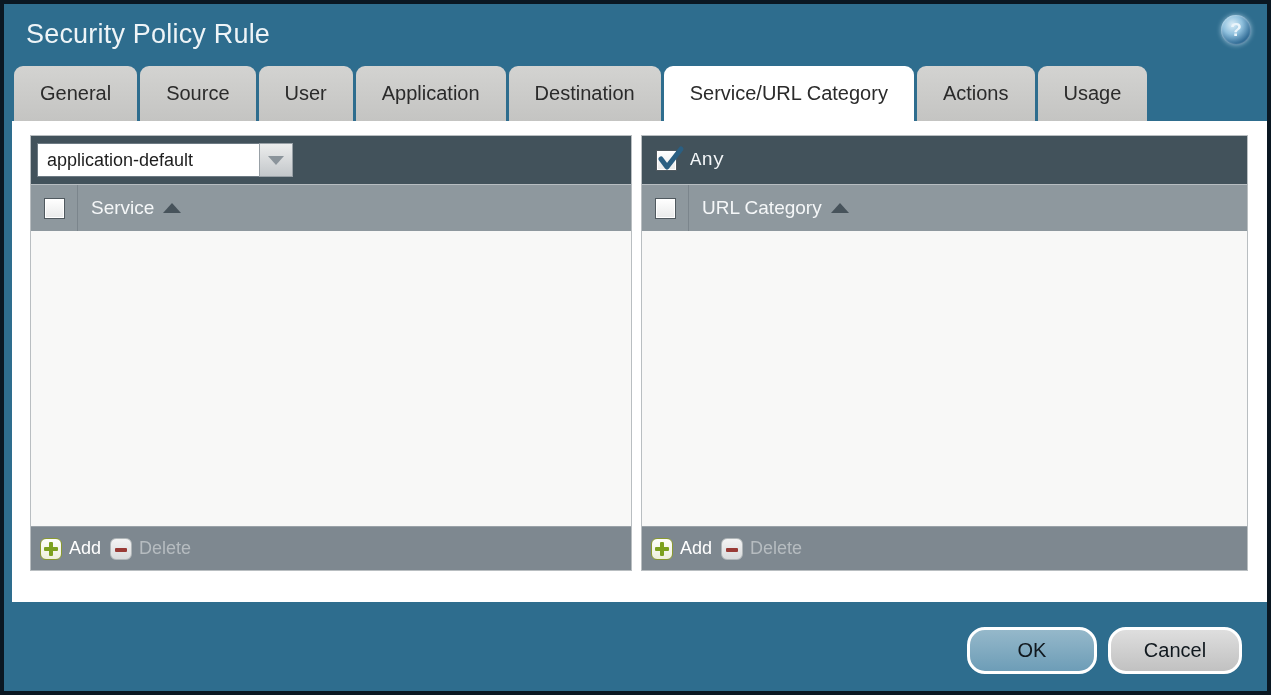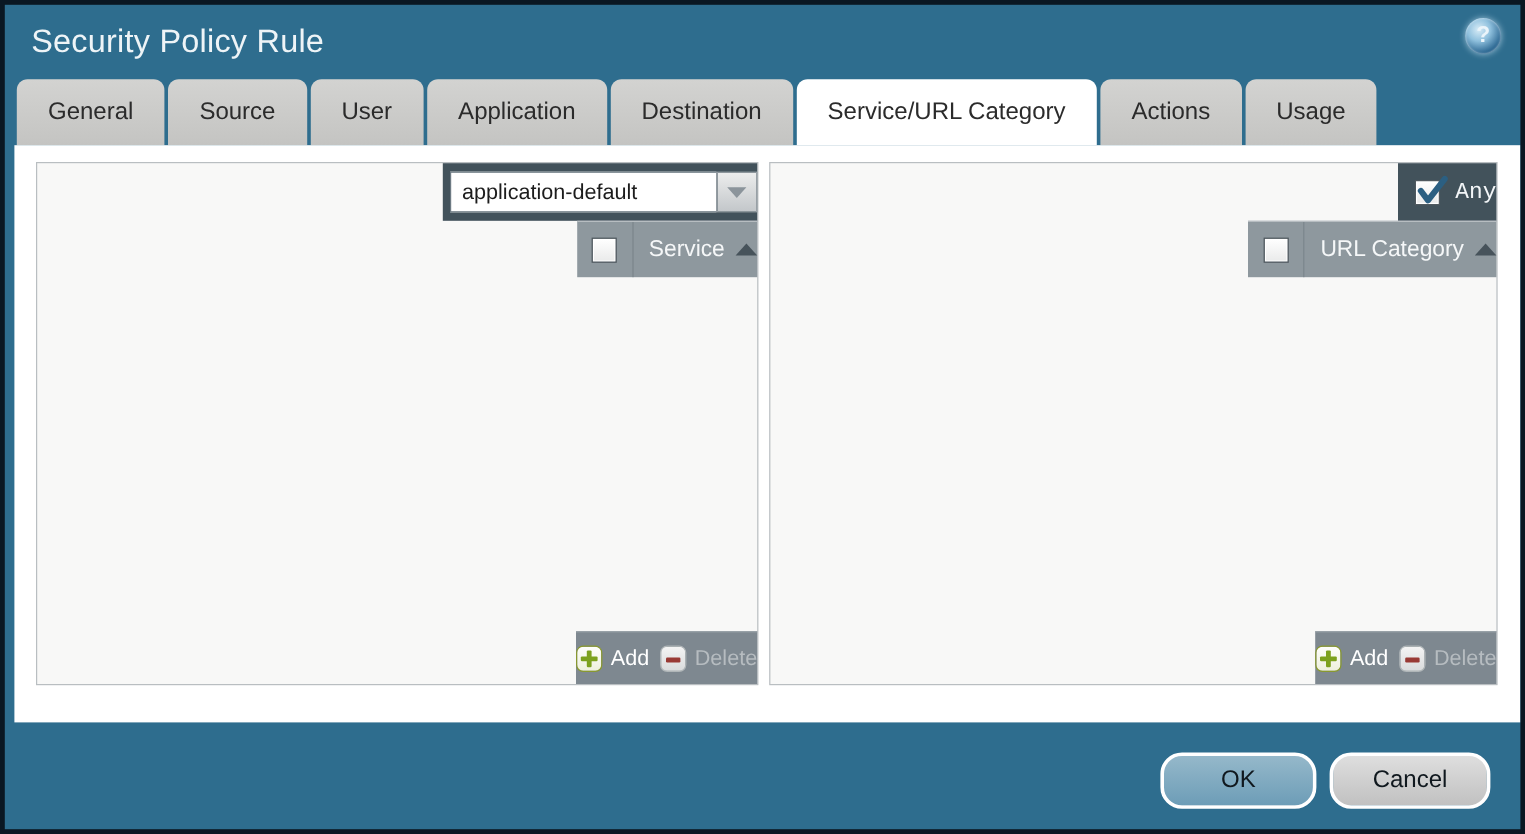--- a/index.html
+++ b/index.html
@@ -52,21 +52,20 @@
   .content {
     position: absolute; left: 8px; top: 117px;
     width: 1255px; height: 481px;
     background: #ffffff;
   }
   .panel {
     position: absolute; top: 14px; height: 436px;
     border: 1px solid #b9bec1;
     display: flex; flex-direction: column;
     background: #f8f8f7;
-    align-items: flex-end;
   }
   .panel-left  { left: 18px;  width: 602px; }
   .panel-right { left: 629px; width: 607px; }
 
   .panel-top {
     height: 48px; background: #42525b;
     display: flex; align-items: center;
     padding-left: 6px; flex: 0 0 auto;
   }
 
@@ -122,21 +121,21 @@
     border-left: 9px solid transparent; border-right: 9px solid transparent;
     border-bottom: 10px solid #47535b;
   }
 
   .list-area { flex: 1 1 auto; background: #f8f8f7; }
 
   .panel-footer {
     height: 44px; background: #7e8890;
     border-top: 1px solid #9aa2a8;
     display: flex; align-items: center;
-    gap: 9px; flex: 0 0 auto;
+    padding-left: 9px; gap: 9px; flex: 0 0 auto;
   }
   .footer-btn { display: flex; align-items: center; gap: 7px; cursor: pointer; }
   .footer-btn.disabled { cursor: default; }
   .icon-plus {
     width: 22px; height: 22px; border-radius: 6px;
     background: linear-gradient(#fefefb, #eef0dc);
     border: 1px solid #89992f;
     position: relative;
   }
   .icon-plus::before, .icon-plus::after {

